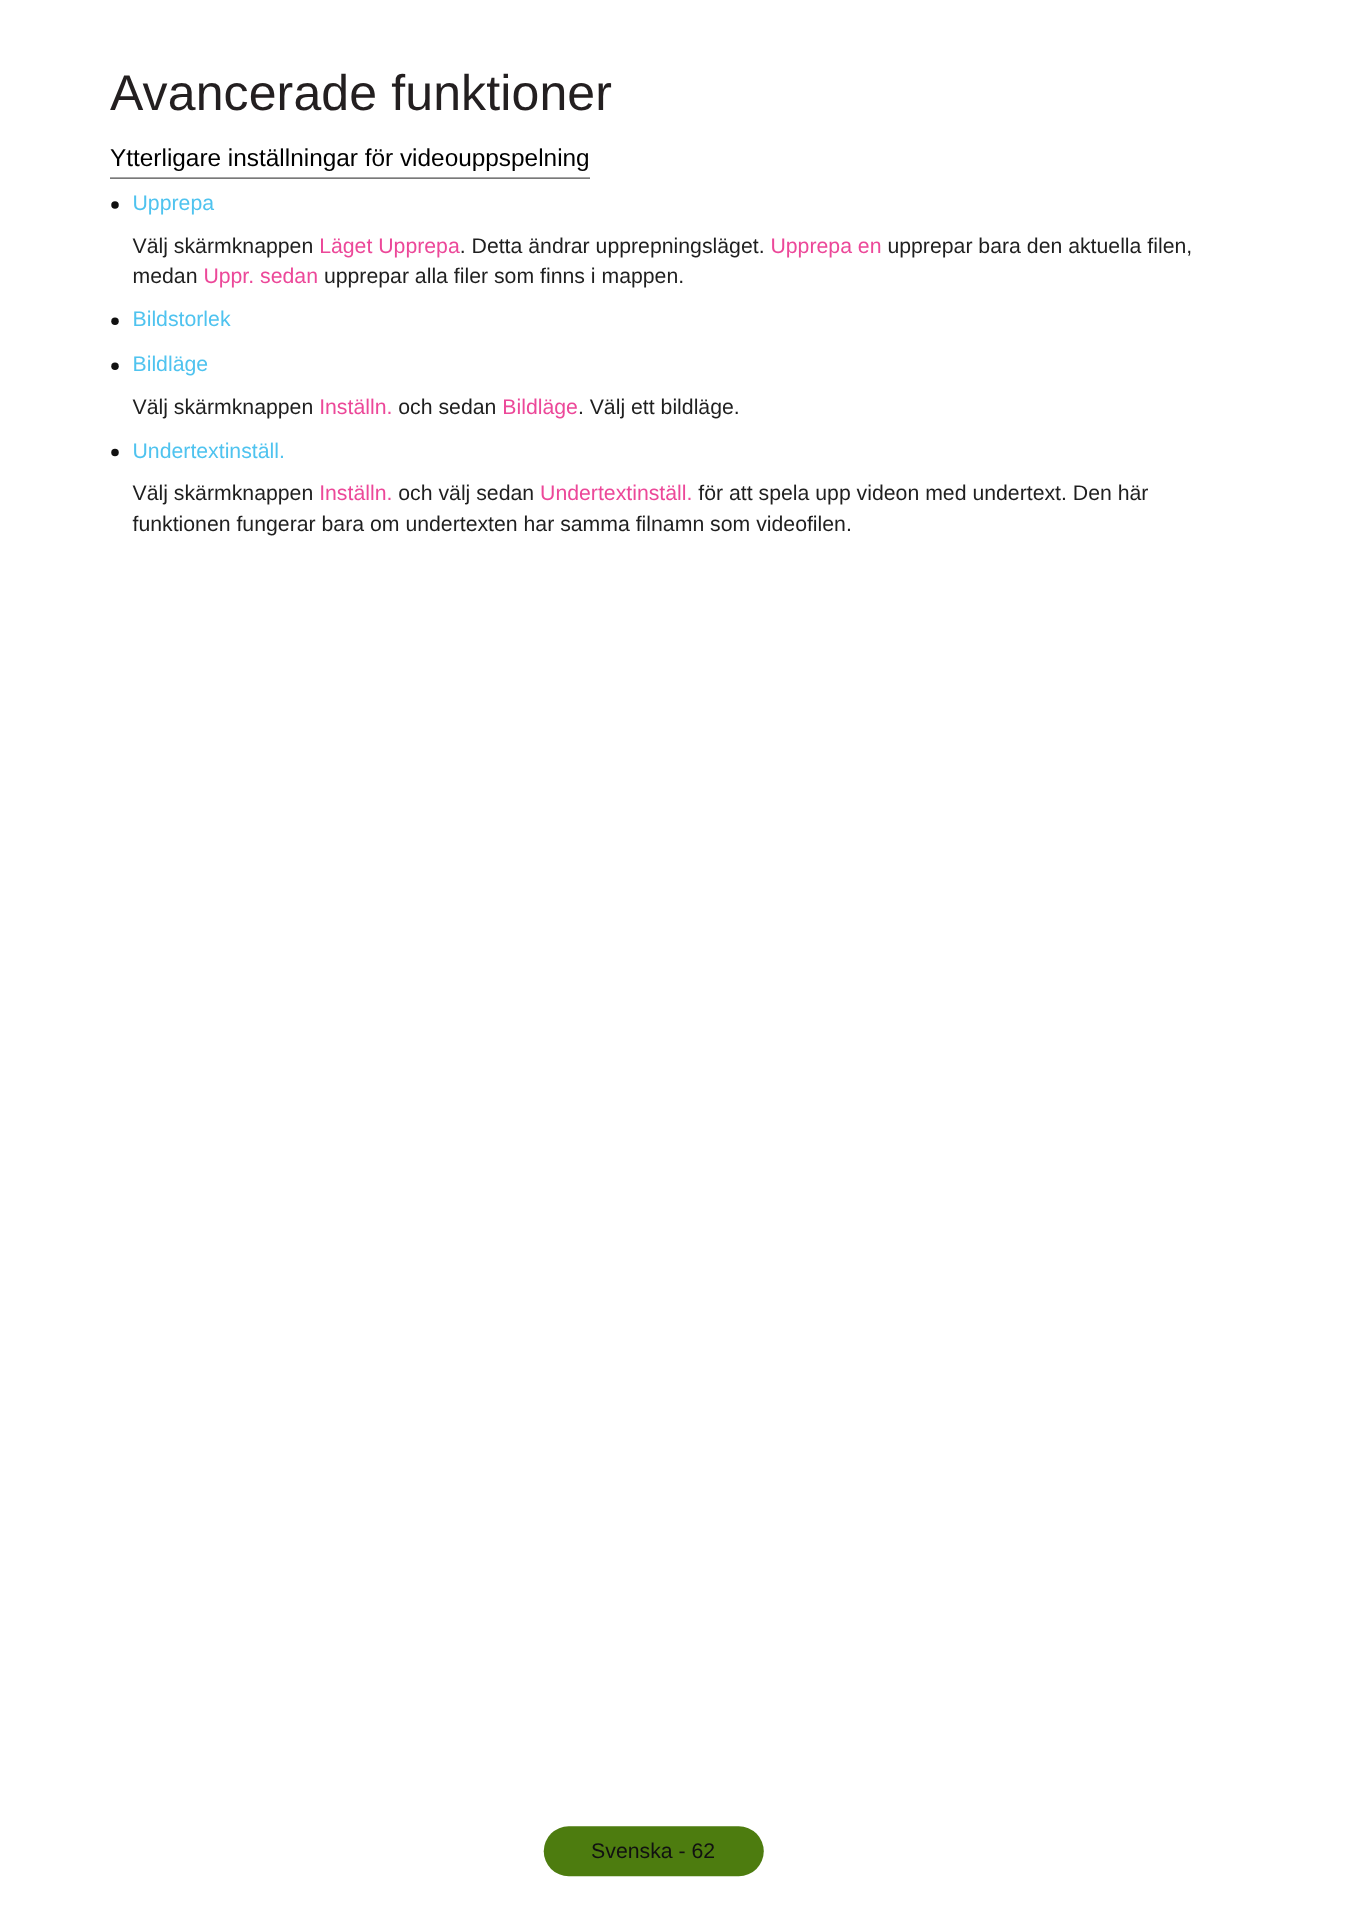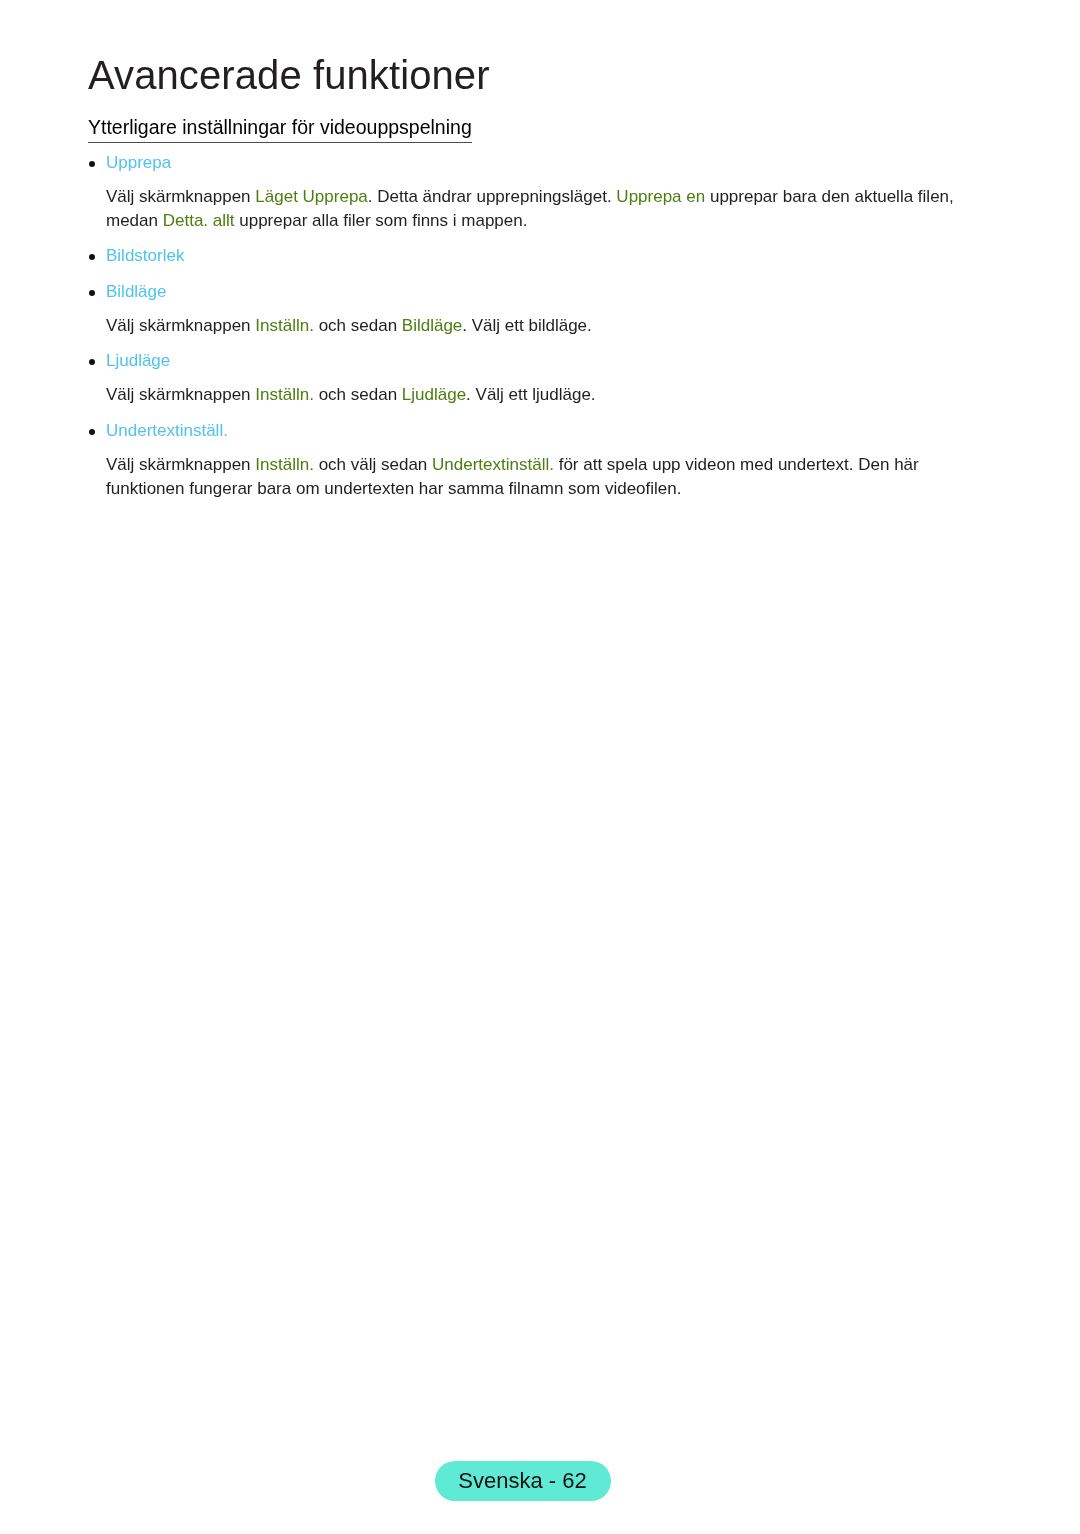--- a/index.html
+++ b/index.html
@@ -84,65 +84,61 @@
     padding-left: 30px;
     font-size: 17px;
     color: #1f1f1f;
     line-height: 1.42;
     margin: 9px 0 0 0;
     max-width: 872px;
   }
 
   .topic + .topic { margin-top: 12px; }
 
-  .hl { color: #4d7c0f; }
+  .hl { color: #ec4899; }
 
   
   .footer-pill {
     position: absolute;
     left: 50%;
     transform: translateX(-50%);
     top: 1461px;
     min-width: 176px;
     height: 40px;
     border-radius: 20px;
-    background: #5eead4;
+    background: #4d7c0f;
     display: flex;
     align-items: center;
     justify-content: center;
-    font-size: 22px;
+    font-size: 17px;
     color: #111111;
     padding: 0 18px;
     box-sizing: border-box;
   }
 </style>
 </head>
 <body>
 
 <div class="page">
 
   <div class="chapter-title">Avancerade funktioner</div>
 
   <div class="section-heading">Ytterligare inställningar för videouppspelning</div>
 
   <div class="content">
       <div class="topic">
         <div class="topic-title"><span class="bullet"></span><span>Upprepa</span></div>
-        <p class="topic-body"><span>Välj skärmknappen </span><span class="hl">Läget Upprepa</span><span>. Detta ändrar upprepningsläget. </span><span class="hl">Upprepa en</span><span> upprepar bara den aktuella filen, medan </span><span class="hl">Detta. allt</span><span> upprepar alla filer som finns i mappen.</span></p>
+        <p class="topic-body"><span>Välj skärmknappen </span><span class="hl">Läget Upprepa</span><span>. Detta ändrar upprepningsläget. </span><span class="hl">Upprepa en</span><span> upprepar bara den aktuella filen, medan </span><span class="hl">Uppr. sedan</span><span> upprepar alla filer som finns i mappen.</span></p>
       </div>
       <div class="topic">
         <div class="topic-title"><span class="bullet"></span><span>Bildstorlek</span></div>
       </div>
       <div class="topic">
         <div class="topic-title"><span class="bullet"></span><span>Bildläge</span></div>
         <p class="topic-body"><span>Välj skärmknappen </span><span class="hl">Inställn.</span><span> och sedan </span><span class="hl">Bildläge</span><span>. Välj ett bildläge.</span></p>
-      </div>
-      <div class="topic">
-        <div class="topic-title"><span class="bullet"></span><span>Ljudläge</span></div>
-        <p class="topic-body"><span>Välj skärmknappen </span><span class="hl">Inställn.</span><span> och sedan </span><span class="hl">Ljudläge</span><span>. Välj ett ljudläge.</span></p>
       </div>
       <div class="topic">
         <div class="topic-title"><span class="bullet"></span><span>Undertextinställ.</span></div>
         <p class="topic-body"><span>Välj skärmknappen </span><span class="hl">Inställn.</span><span> och välj sedan </span><span class="hl">Undertextinställ.</span><span> för att spela upp videon med undertext. Den här funktionen fungerar bara om undertexten har samma filnamn som videofilen.</span></p>
       </div>
     </div>
 
   <div class="footer-pill">Svenska - 62</div>
 
 </div>

